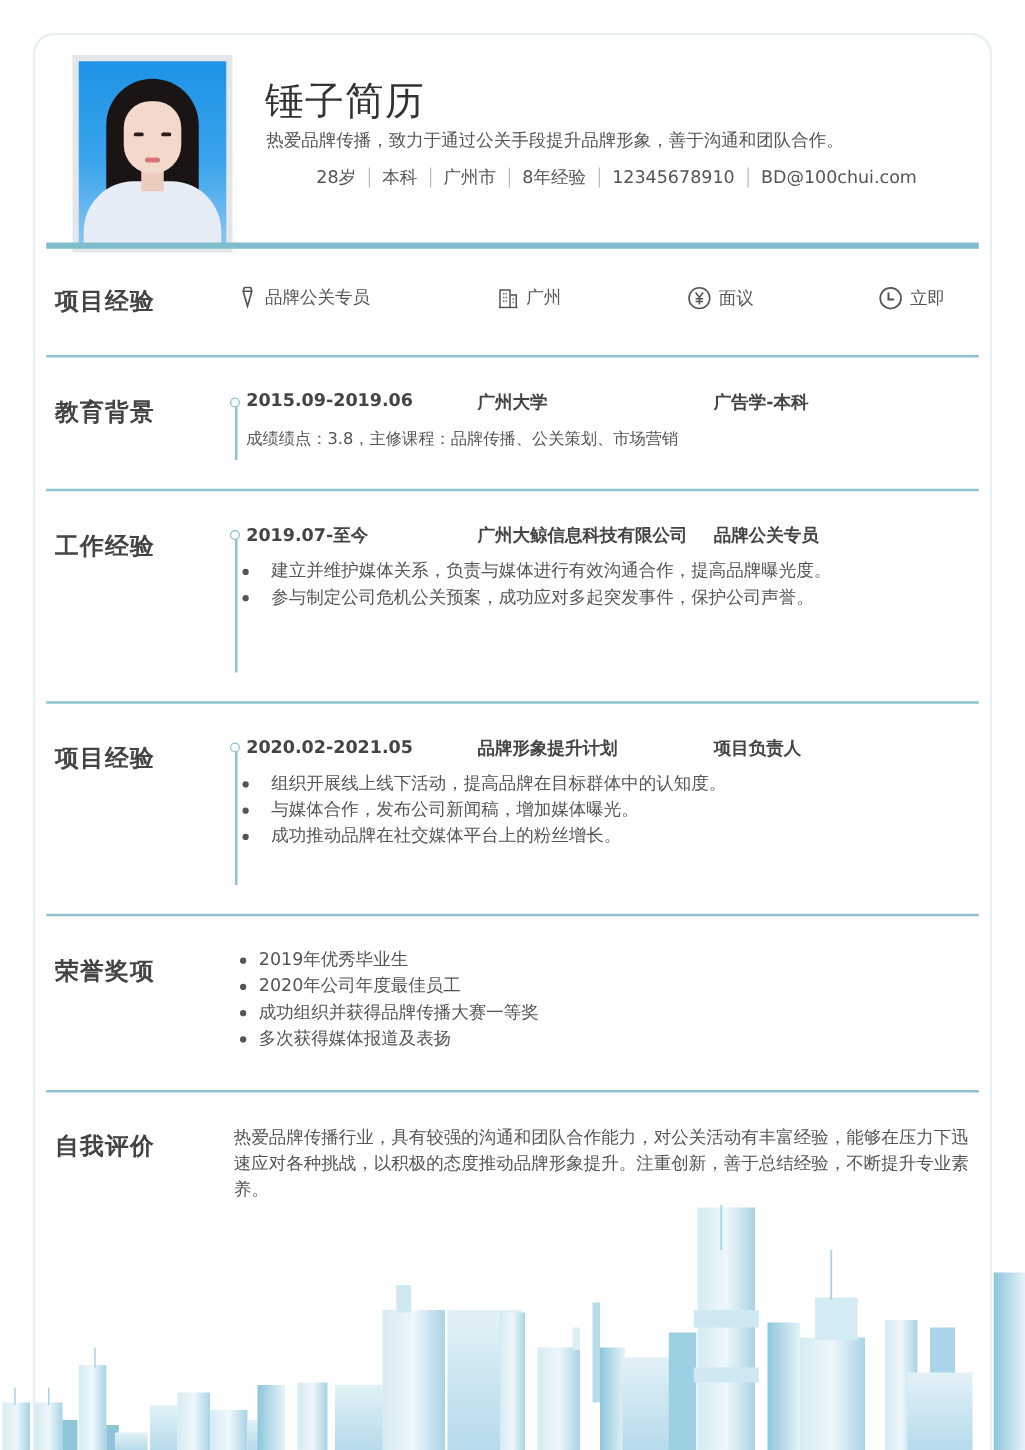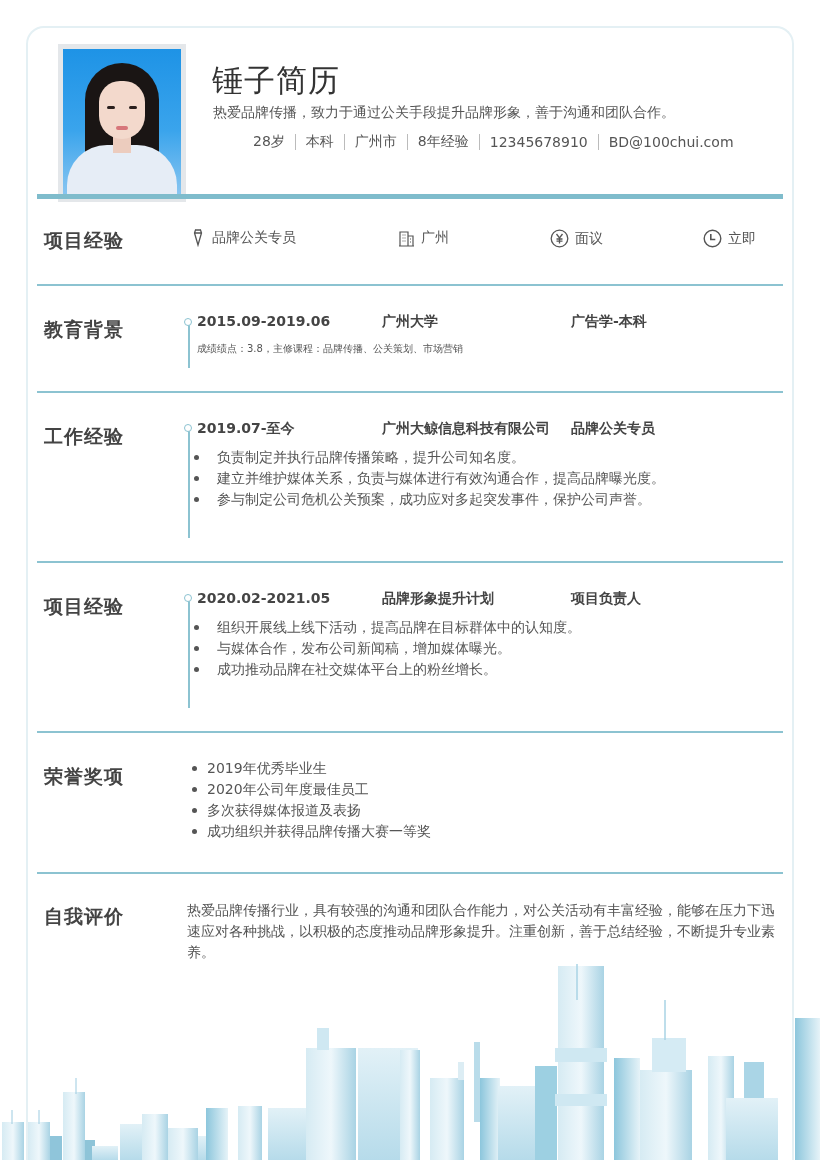--- a/index.html
+++ b/index.html
@@ -41,21 +41,21 @@
   .sec-title { position: absolute; left: 44px; font-size: 19px; font-weight: bold; color: #444; letter-spacing: 1px; }
 
   
   .intent-item { position: absolute; top: 229px; font-size: 14px; color: #555; display: flex; align-items: center; }
   .intent-item svg { margin-right: 6px; }
 
   
   .timeline { position: absolute; left: 188px; width: 2px; background: #8cc3d1; }
   .tl-dot { position: absolute; left: 184px; width: 8px; height: 8px; border: 1.5px solid #8cc3d1; border-radius: 50%; background: #fff; }
   .row-head { position: absolute; font-size: 14px; font-weight: bold; color: #444; }
-  .text-line { position: absolute; font-size: 10px; color: #555; }
+  .text-line { position: absolute; font-size: 13px; color: #555; }
 
   ul.bullets { position: absolute; list-style: none; font-size: 14px; color: #555; }
   ul.bullets li { position: relative; padding-left: 28px; height: 21px; line-height: 21px; white-space: nowrap; }
   ul.bullets li::before { content: ""; position: absolute; left: 5px; top: 8px; width: 5px; height: 5px; border-radius: 50%; background: #555; }
   ul.bullets.awards li { padding-left: 20px; }
 
   .para { position: absolute; left: 187px; top: 900px; width: 592px; font-size: 14px; line-height: 21px; color: #555; }
 
   
   .skyline { position: absolute; left: 0; top: 960px; width: 820px; height: 200px; }
@@ -132,21 +132,20 @@
 <div class="text-line" style="left:197px;top:342px">成绩绩点：3.8，主修课程：品牌传播、公关策划、市场营销</div>
 <div class="divider" style="top:391px"></div>
 
 <div class="sec-title" style="top:424px">工作经验</div>
 <div class="timeline" style="top:431px;height:107px"></div>
 <div class="tl-dot" style="top:424px"></div>
 <div class="row-head" style="left:197px;top:420px">2019.07-至今</div>
 <div class="row-head" style="left:382px;top:420px">广州大鲸信息科技有限公司</div>
 <div class="row-head" style="left:571px;top:420px">品牌公关专员</div>
 <ul class="bullets" style="left:189px;top:447px">
-  <li>负责制定并执行品牌传播策略，提升公司知名度。</li>
   <li>建立并维护媒体关系，负责与媒体进行有效沟通合作，提高品牌曝光度。</li>
   <li>参与制定公司危机公关预案，成功应对多起突发事件，保护公司声誉。</li>
 </ul>
 <div class="divider" style="top:561px"></div>
 
 <div class="sec-title" style="top:594px">项目经验</div>
 <div class="timeline" style="top:601px;height:107px"></div>
 <div class="tl-dot" style="top:594px"></div>
 <div class="row-head" style="left:197px;top:590px">2020.02-2021.05</div>
 <div class="row-head" style="left:382px;top:590px">品牌形象提升计划</div>
@@ -155,22 +154,22 @@
   <li>组织开展线上线下活动，提高品牌在目标群体中的认知度。</li>
   <li>与媒体合作，发布公司新闻稿，增加媒体曝光。</li>
   <li>成功推动品牌在社交媒体平台上的粉丝增长。</li>
 </ul>
 <div class="divider" style="top:731px"></div>
 
 <div class="sec-title" style="top:764px">荣誉奖项</div>
 <ul class="bullets awards" style="left:187px;top:758px">
   <li>2019年优秀毕业生</li>
   <li>2020年公司年度最佳员工</li>
+  <li>成功组织并获得品牌传播大赛一等奖</li>
   <li>多次获得媒体报道及表扬</li>
-  <li>成功组织并获得品牌传播大赛一等奖</li>
 </ul>
 <div class="divider" style="top:872px"></div>
 
 <div class="sec-title" style="top:904px">自我评价</div>
 <div class="para">热爱品牌传播行业，具有较强的沟通和团队合作能力，对公关活动有丰富经验，能够在压力下迅速应对各种挑战，以积极的态度推动品牌形象提升。注重创新，善于总结经验，不断提升专业素养。</div>
 
 <svg class="skyline" viewBox="0 0 820 200" preserveAspectRatio="none">
   <defs>
     <linearGradient id="bg1" x1="0" x2="1" y1="0" y2="0">
       <stop offset="0" stop-color="#d6ebf3"></stop>

